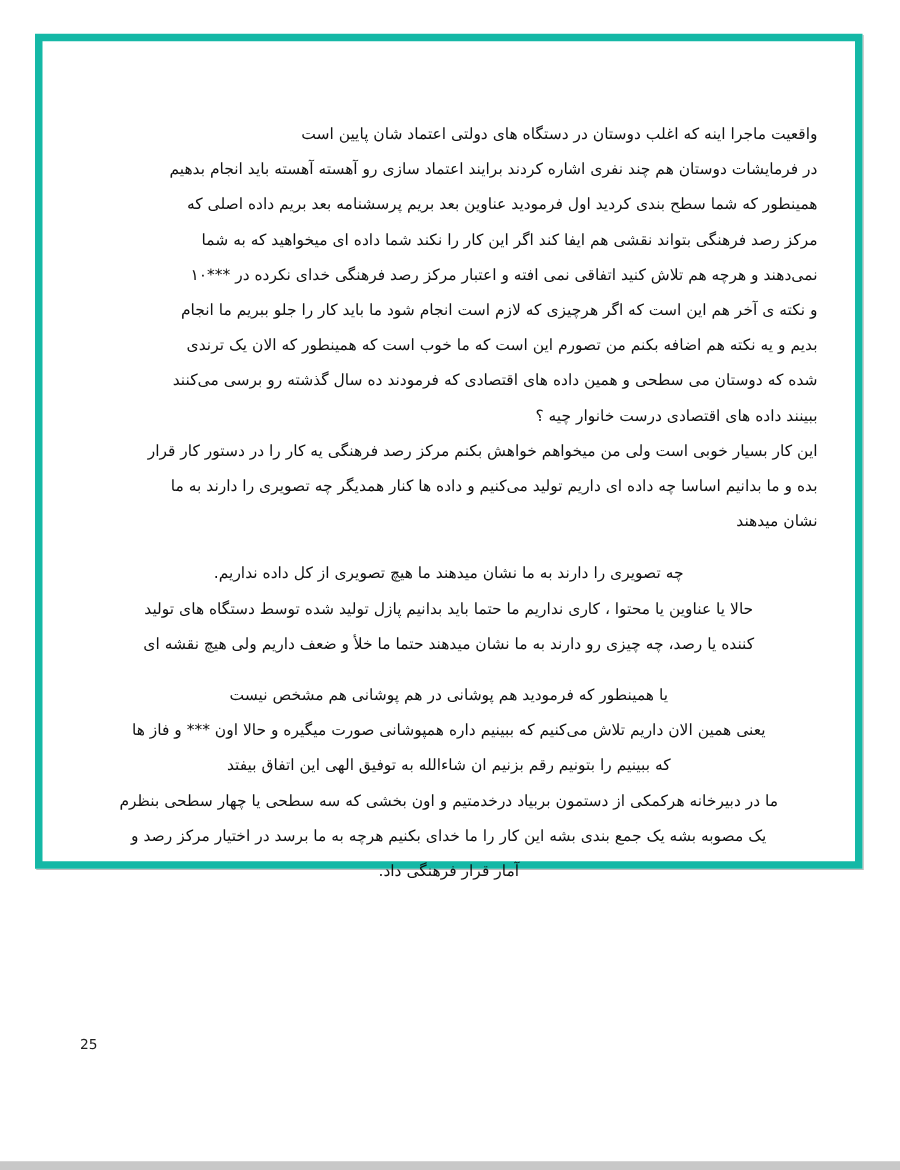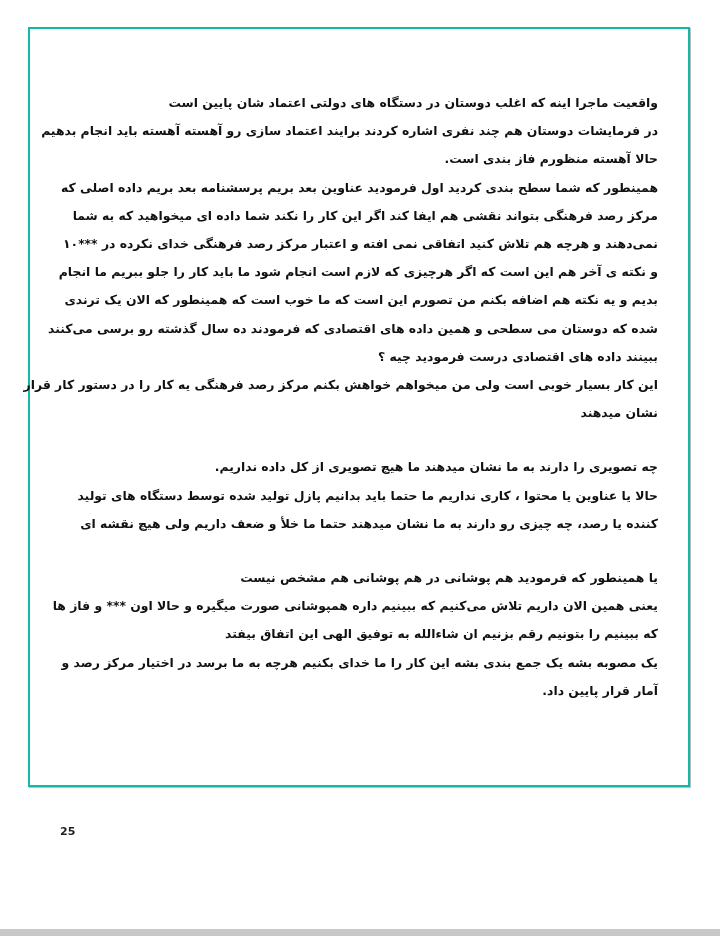--- a/index.html
+++ b/index.html
@@ -12,45 +12,45 @@
       height: 936px;
       position: relative;
       overflow: hidden;
       font-family: "DejaVu Sans", sans-serif;
     }
     .page {
       position: absolute;
       left: 28px;
       top: 27px;
       width: 662px;
-      height: 760px;
-      border: 2px solid #14b8a6;
+      height: 668px;
+      border: 6px solid #14b8a6;
       box-shadow: 1px 1px 0 #bdbdbd;
       background: #ffffff;
       box-sizing: border-box;
-      font-weight: bold;
     }
     .text-body {
       position: absolute;
       top: 60px;
       left: 30px;
       right: 30px;
       direction: rtl;
       text-align: right;
       color: #111111;
       font-family: "DejaVu Sans", sans-serif;
       font-size: 12.4px;
       line-height: 28.2px;
     }
     .para {
       margin: 0;
       padding: 0;
     }
     .para + .para.gap {
-      margin-top: 26px;
+      margin-top: 13px;
+      text-align: center;
     }
     .line {
       display: block;
       white-space: nowrap;
     }
     .page-number {
       position: absolute;
       left: 30px;
       top: 796px;
       font-family: "DejaVu Sans", sans-serif;
@@ -67,40 +67,41 @@
     }
   </style>
 </head>
 <body>
 
 <div class="page">
   <div class="text-body">
     <div class="para">
       <span class="line">واقعیت ماجرا اینه که اغلب دوستان در دستگاه های دولتی اعتماد شان پایین است</span>
       <span class="line">در فرمایشات دوستان هم چند نفری اشاره کردند برایند اعتماد سازی رو آهسته آهسته باید انجام بدهیم</span>
-      <span class="line">حالا آهسته منظورم فاز بندی است.</span>
       <span class="line">همینطور که شما سطح بندی کردید اول فرمودید عناوین بعد بریم پرسشنامه بعد بریم داده اصلی که</span>
       <span class="line">مرکز رصد فرهنگی بتواند نقشی هم ایفا کند اگر این کار را نکند شما داده ای میخواهید که به شما</span>
       <span class="line">نمی‌دهند و هرچه هم تلاش کنید اتفاقی نمی افته و اعتبار مرکز رصد فرهنگی خدای نکرده در ***۱۰</span>
       <span class="line">و نکته ی آخر هم این است که اگر هرچیزی که لازم است انجام شود ما باید کار را جلو ببریم ما انجام</span>
       <span class="line">بدیم و یه نکته هم اضافه بکنم من تصورم این است که ما خوب است که همینطور که الان یک ترندی</span>
       <span class="line">شده که دوستان می سطحی و همین داده های اقتصادی که فرمودند ده سال گذشته رو برسی می‌کنند</span>
-      <span class="line">ببینند داده های اقتصادی درست فرمودید چیه ؟</span>
+      <span class="line">ببینند داده های اقتصادی درست خانوار چیه ؟</span>
       <span class="line">این کار بسیار خوبی است ولی من میخواهم خواهش بکنم مرکز رصد فرهنگی یه کار را در دستور کار قرار</span>
+      <span class="line">بده و ما بدانیم اساسا چه داده ای داریم تولید می‌کنیم و داده ها کنار همدیگر چه تصویری را دارند به ما</span>
       <span class="line">نشان میدهند</span>
     </div>
     <div class="para gap">
       <span class="line">چه تصویری را دارند به ما نشان میدهند ما هیچ تصویری از کل داده نداریم.</span>
       <span class="line">حالا یا عناوین یا محتوا ، کاری نداریم ما حتما باید بدانیم پازل تولید شده توسط دستگاه های تولید</span>
       <span class="line">کننده یا رصد، چه چیزی رو دارند به ما نشان میدهند حتما ما خلأ و ضعف داریم ولی هیچ نقشه ای</span>
     </div>
     <div class="para gap">
       <span class="line">یا همینطور که فرمودید هم پوشانی در هم پوشانی هم مشخص نیست</span>
       <span class="line">یعنی همین الان داریم تلاش می‌کنیم که ببینیم داره همپوشانی صورت میگیره و حالا اون *** و فاز ها</span>
       <span class="line">که ببینیم را بتونیم رقم بزنیم ان شاءالله به توفیق الهی این اتفاق بیفتد</span>
+      <span class="line">ما در دبیرخانه هرکمکی از دستمون بربیاد درخدمتیم و اون بخشی که سه سطحی یا چهار سطحی بنظرم</span>
       <span class="line">یک مصوبه بشه یک جمع بندی بشه این کار را ما خدای بکنیم هرچه به ما برسد در اختیار مرکز رصد و</span>
-      <span class="line">آمار قرار پایین داد.</span>
+      <span class="line">آمار قرار فرهنگی داد.</span>
     </div>
   </div>
   <div class="page-number">25</div>
 </div>
 
 <div class="bottom-band"></div>
 
 </body></html>

